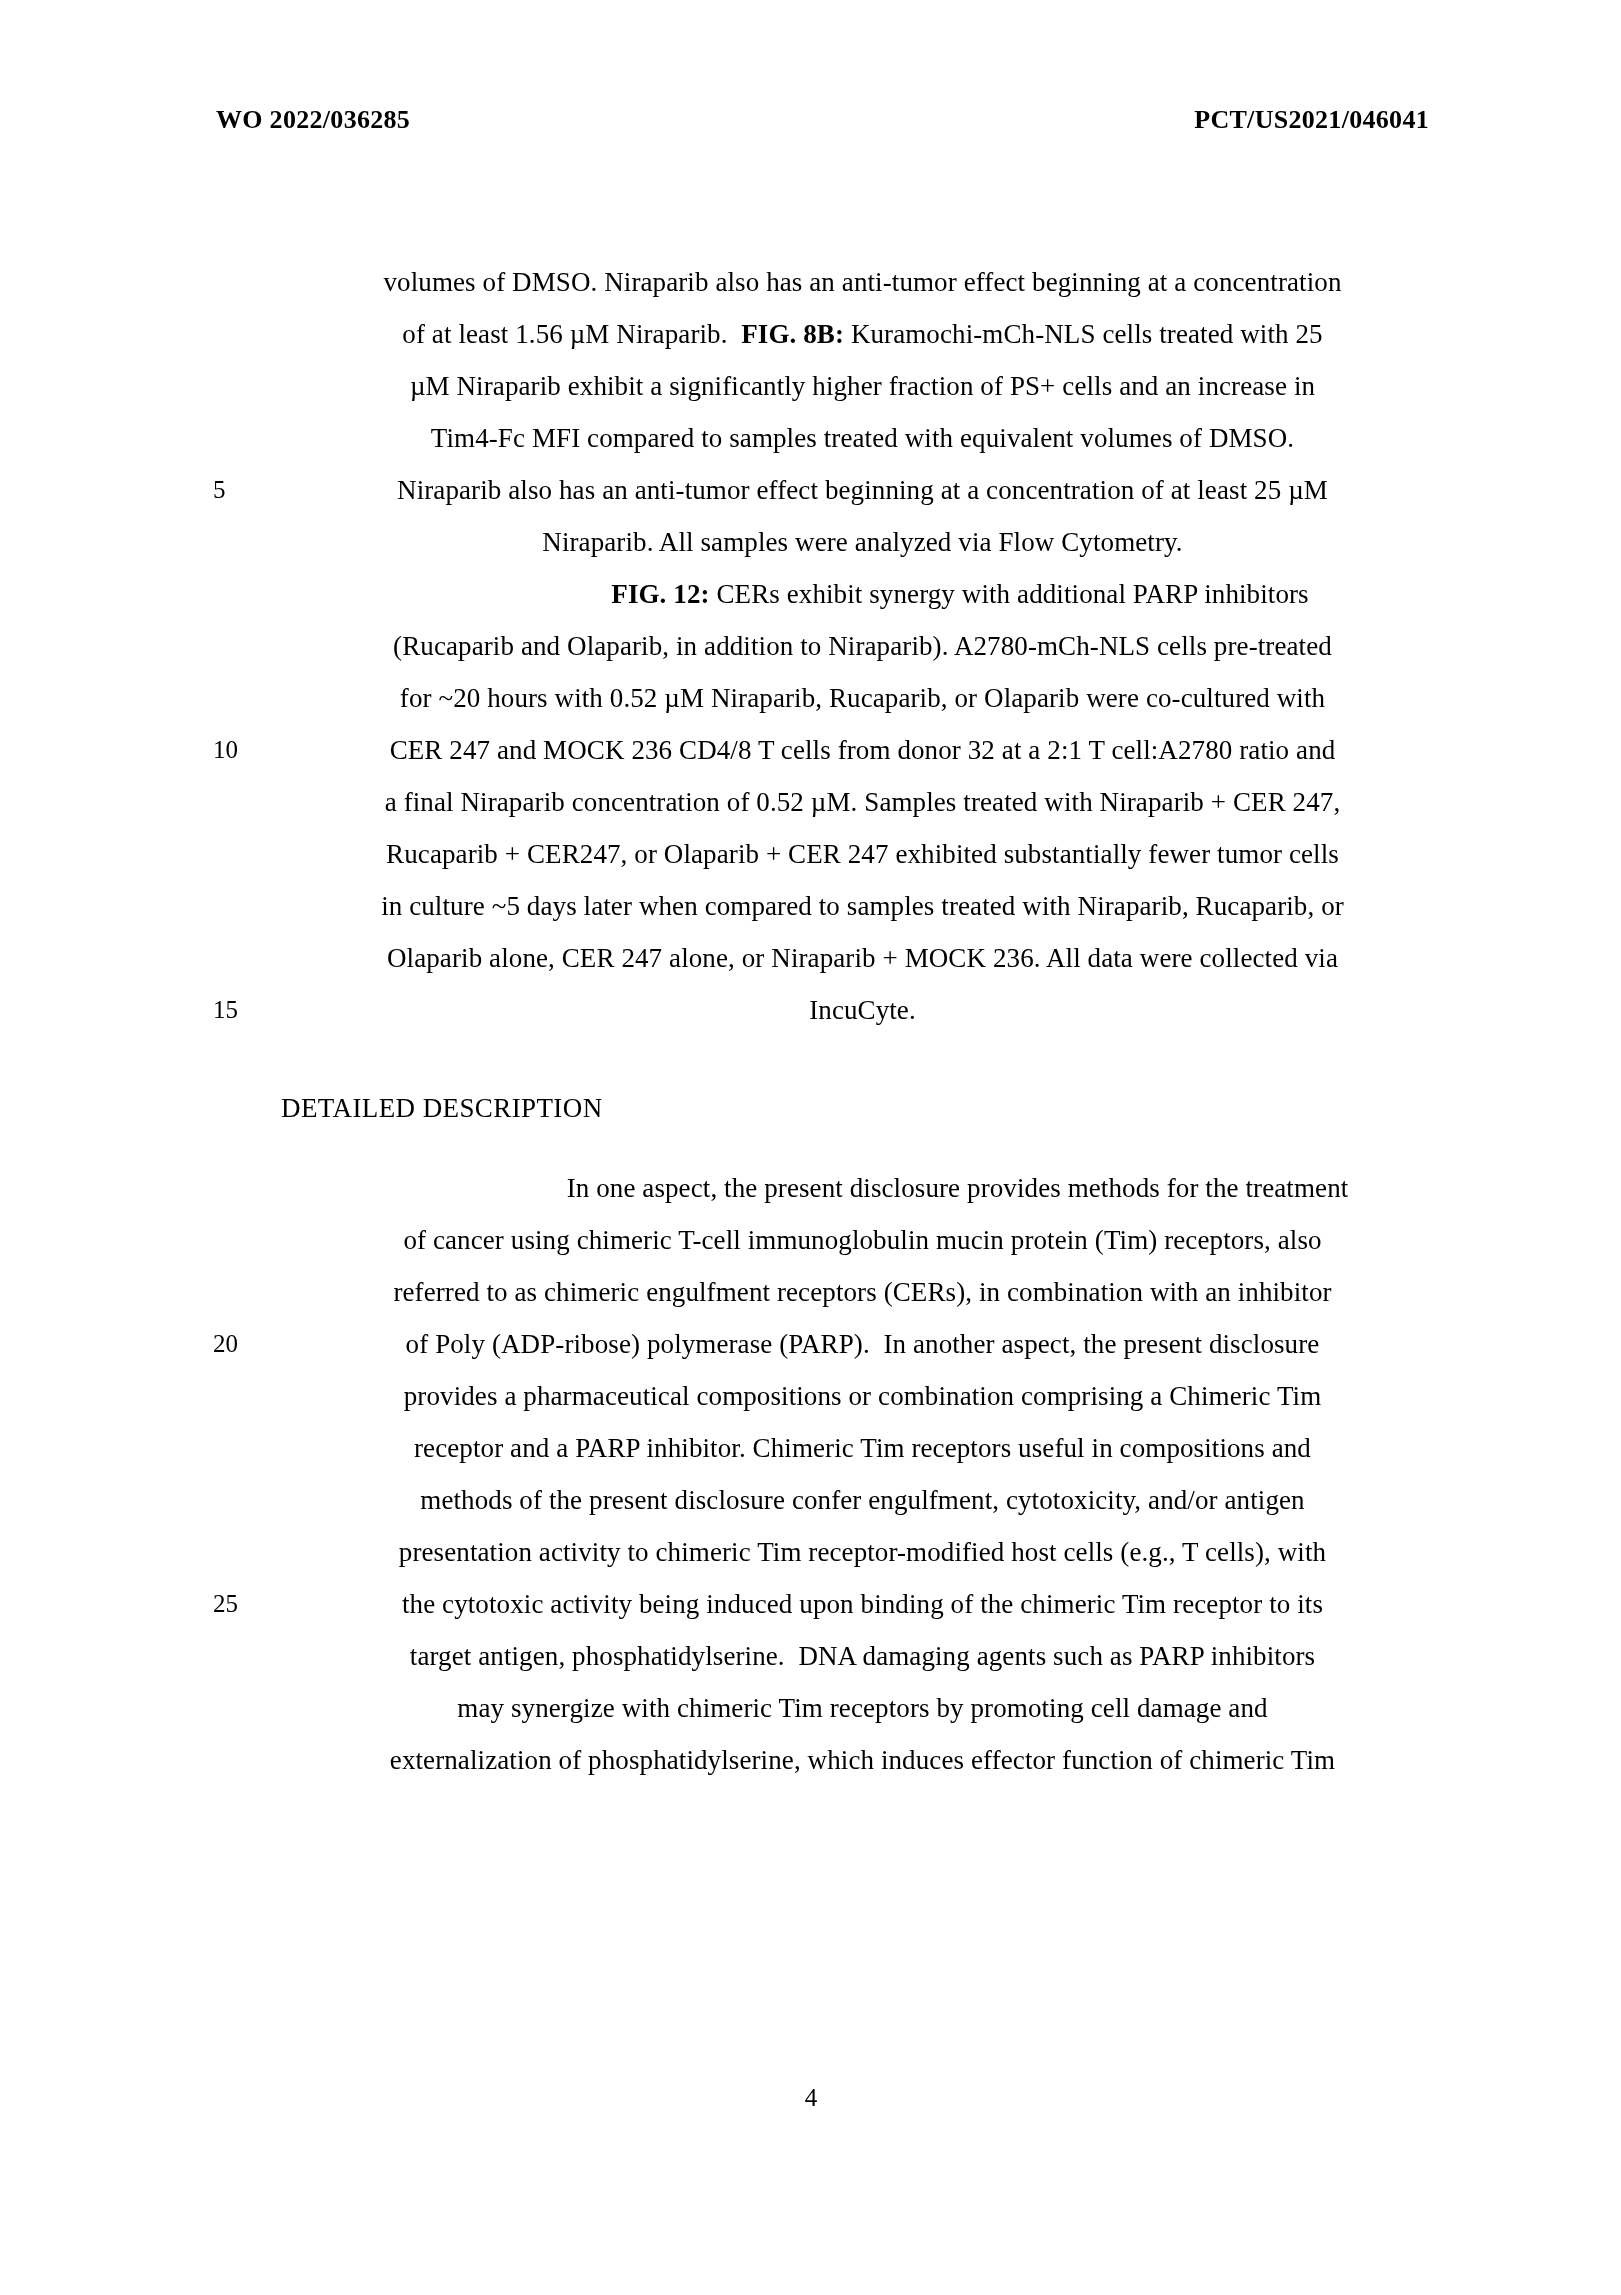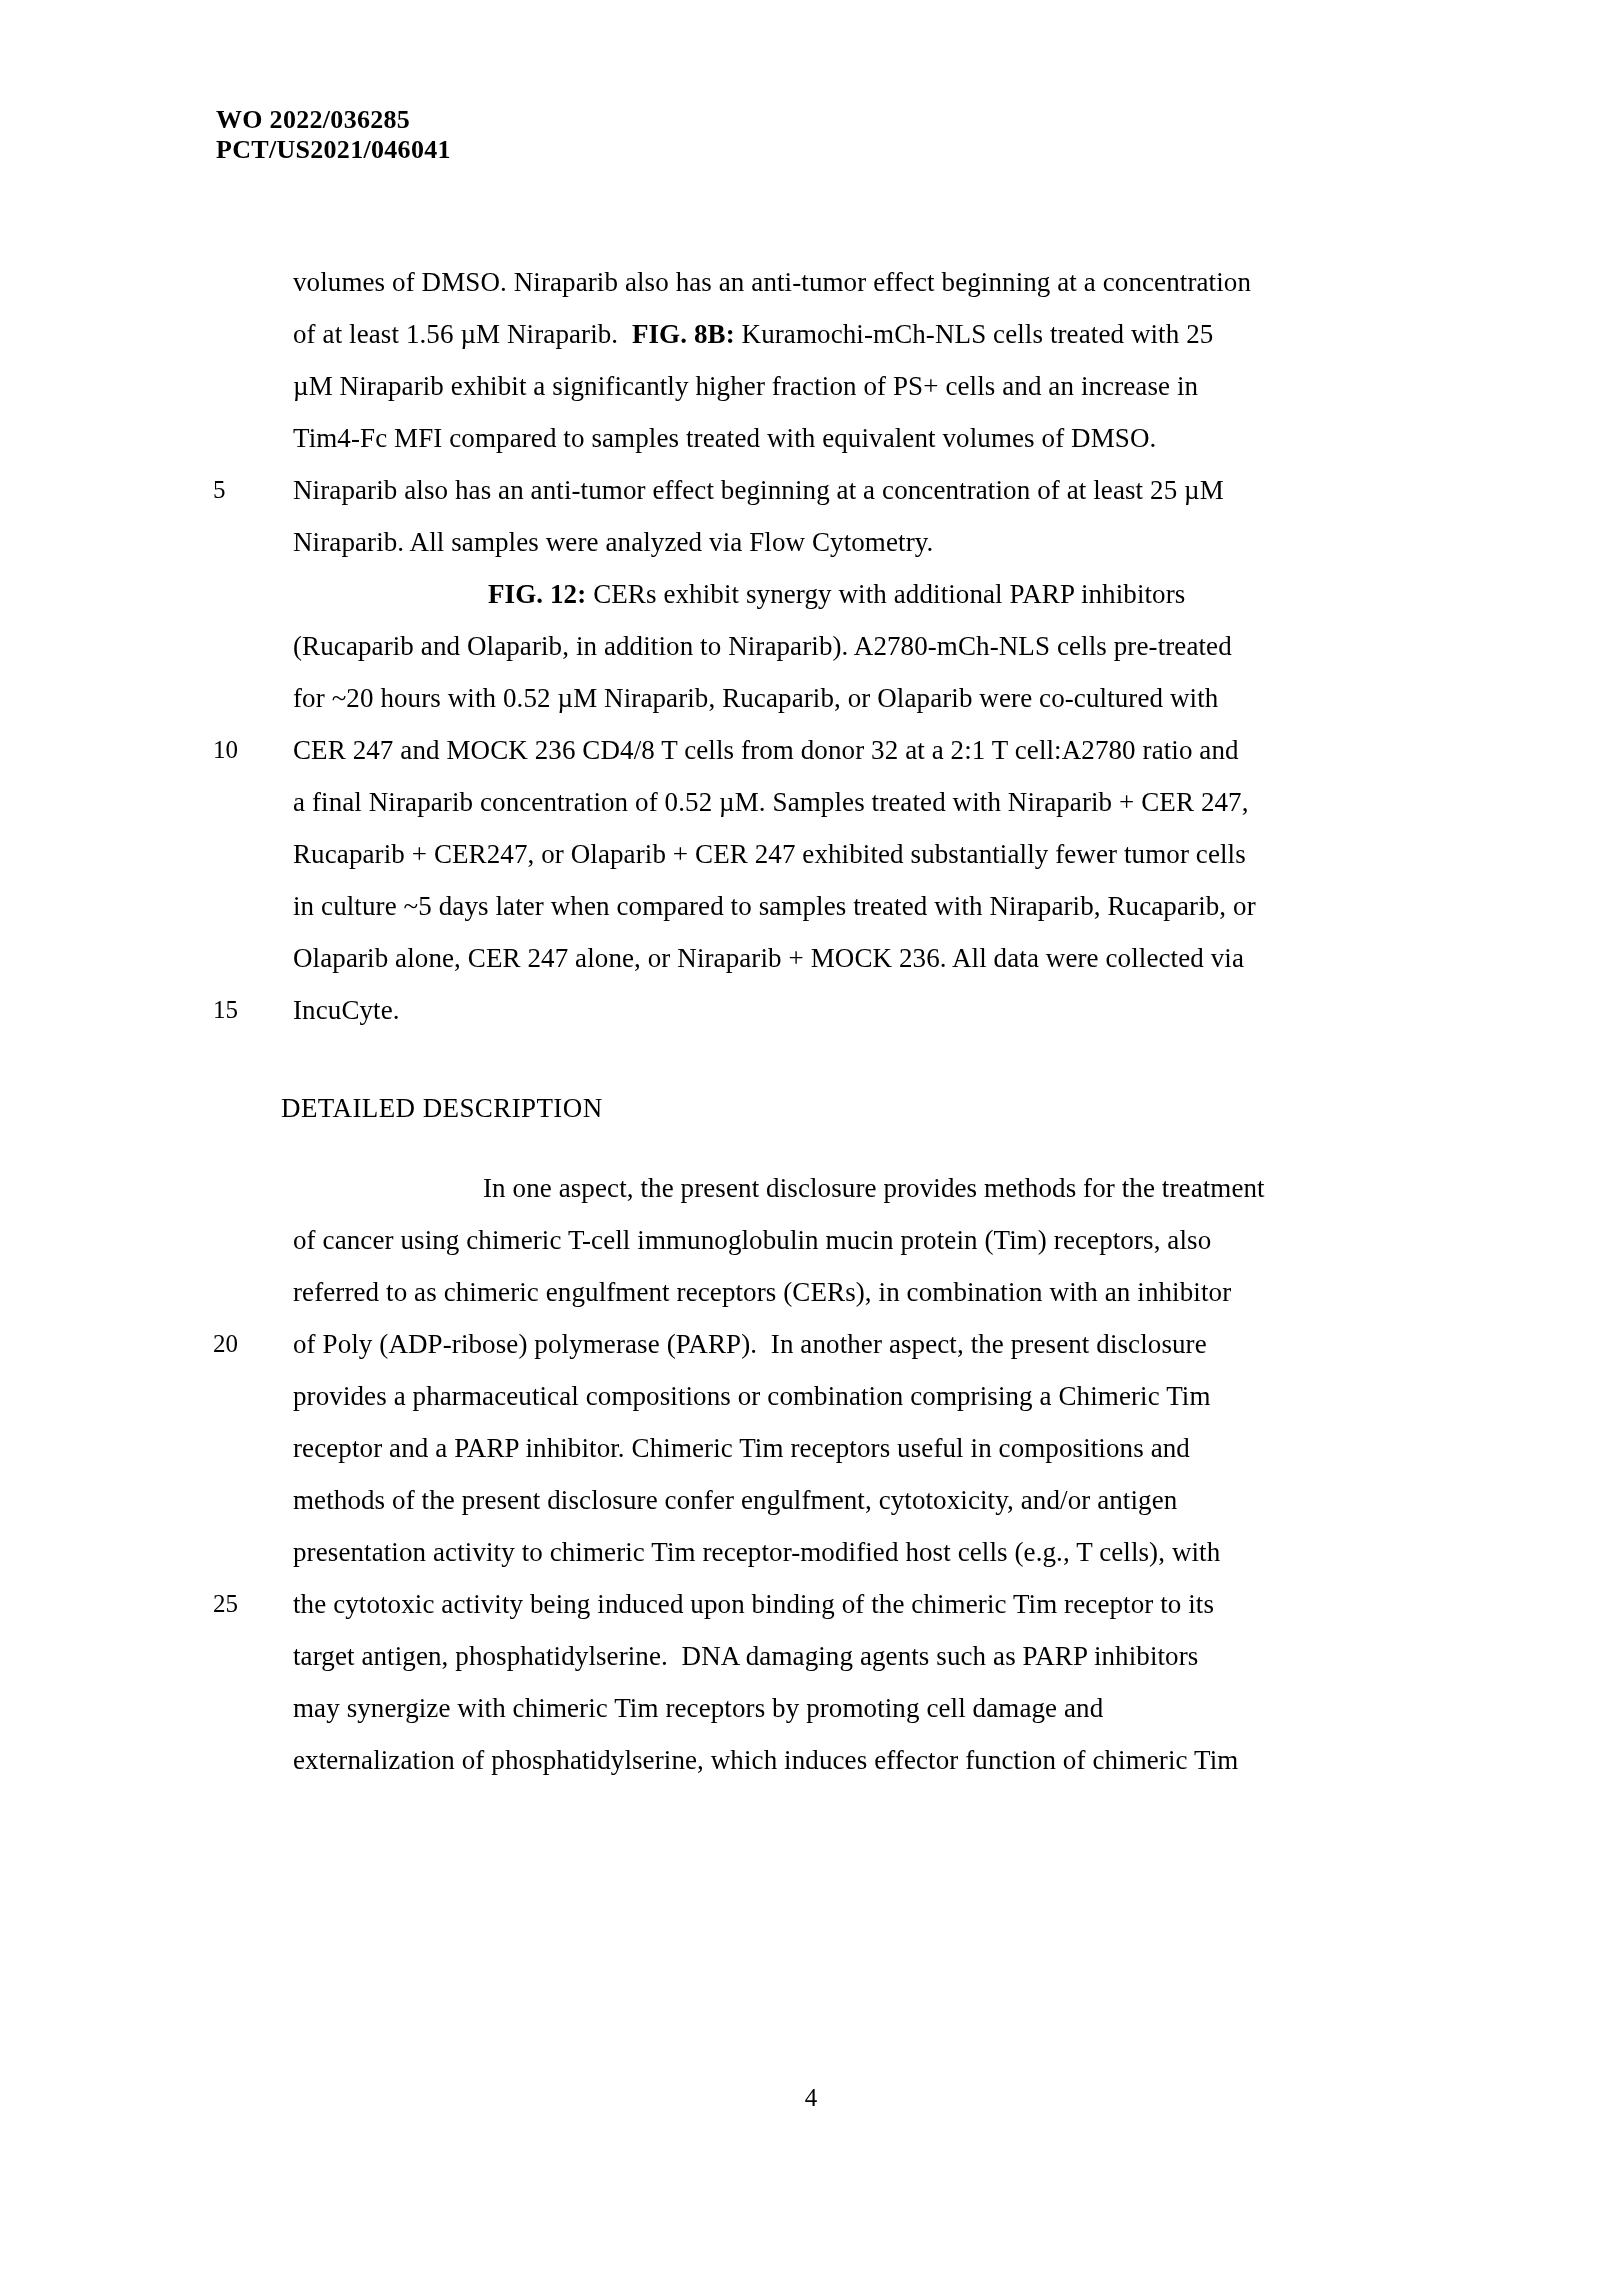--- a/index.html
+++ b/index.html
@@ -24,21 +24,20 @@
     position: absolute;
     top: 105px;
     left: 216px;
     width: 1213px;
     display: flex;
     justify-content: space-between;
     align-items: baseline;
     font-size: 26px;
     font-weight: bold;
     letter-spacing: 0.3px;
-    flex-direction: column;
   }
 
   
   .body-block {
     position: absolute;
     top: 256px;
     left: 213px;
     width: 1219px;
   }
 
@@ -60,20 +59,21 @@
     line-height: 52px;
   }
 
   .ltext {
     display: block;
     margin-left: 80px;
     font-size: 27px;
     line-height: 52px;
     white-space: pre;
     letter-spacing: 0.1px;
+    text-align: center;
   }
 
   .ltext.indent-fig {
     text-indent: 195px;
   }
   .ltext.indent-para {
     text-indent: 190px;
   }
 
   b, .bold { font-weight: bold; }

